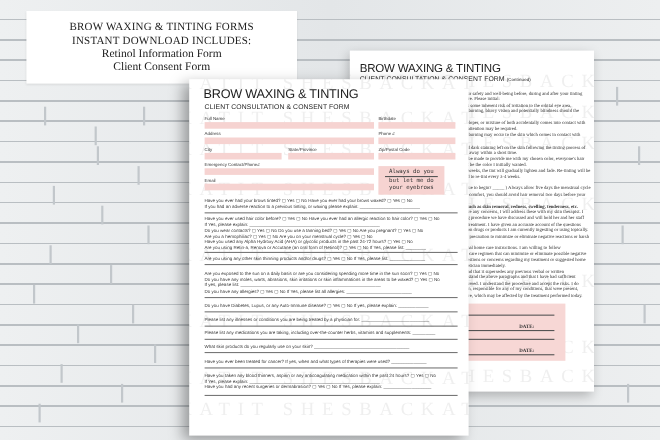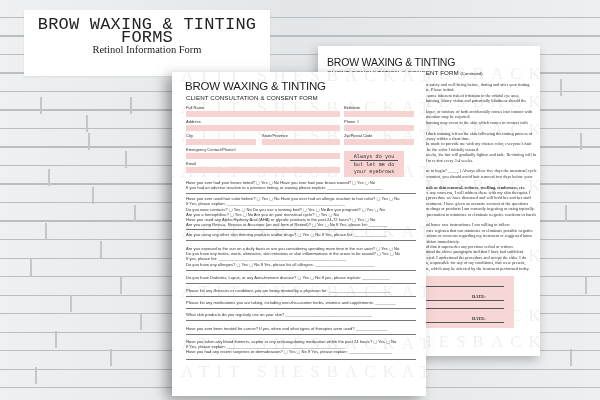--- a/index.html
+++ b/index.html
@@ -14,21 +14,21 @@
   }
   .brick-v { position: absolute; width: 1.5px; height: 17px; background: #c2c7cb; }
 
   
   .banner {
     position: absolute; left: 24px; top: 10px; width: 246px; height: 66px;
     background: #fff; text-align: center; padding-top: 9px;
     font-family: "Liberation Serif", serif; color: #222;
     box-shadow: 0 1px 2px rgba(0,0,0,.08);
   }
-  .banner .l1, .banner .l2 { font-size: 17px; letter-spacing: .2px; line-height: 12.5px; font-family: Liberation Mono, monospace; }
+  .banner .l1, .banner .l2 { font-size: 10px; letter-spacing: .2px; line-height: 12.5px; }
   .banner .l3, .banner .l4 { font-size: 10.5px; line-height: 12px; }
 
   
   .sheet {
     position: absolute; background: #fff; overflow: hidden;
   }
   .sheet-back {
     left: 318px; top: 46px; width: 222px; height: 310px;
     box-shadow: -2px 4px 10px rgba(0,0,0,.25);
   }
@@ -98,21 +98,23 @@
   <div class="brick-v" style="left:35px;top:367px"></div>
   <div class="brick-v" style="left:560px;top:79px"></div>
   <div class="brick-v" style="left:580px;top:133px"></div>
   <div class="brick-v" style="left:565px;top:205px"></div>
   <div class="brick-v" style="left:585px;top:277px"></div>
   <div class="brick-v" style="left:570px;top:349px"></div>
 </div>
 
 <div class="banner">
   <div class="l1">BROW WAXING &amp; TINTING FORMS</div>
+  <div class="l2">INSTANT DOWNLOAD INCLUDES:</div>
   <div class="l3">Retinol Information Form</div>
+  <div class="l4">Client Consent Form</div>
 </div>
 
 <div class="sheet sheet-back">
   <div class="wm" style="top:18px">KATIT  SHESBACKATIT  SHESBACKATIT</div>
   <div class="wm" style="top:46px">KATIT  SHESBACKATIT  SHESBACKATIT</div>
   <div class="wm" style="top:74px">KATIT  SHESBACKATIT  SHESBACKATIT</div>
   <div class="wm" style="top:130px">KATIT  SHESBACKATIT  SHESBACKATIT</div>
   <div class="wm" style="top:200px">KATIT  SHESBACKATIT  SHESBACKATIT</div>
   <div class="wm" style="top:260px">KATIT  SHESBACKATIT  SHESBACKATIT</div>
   <div class="wm" style="top:286px">KATIT  SHESBACKATIT  SHESBACKATIT</div>

